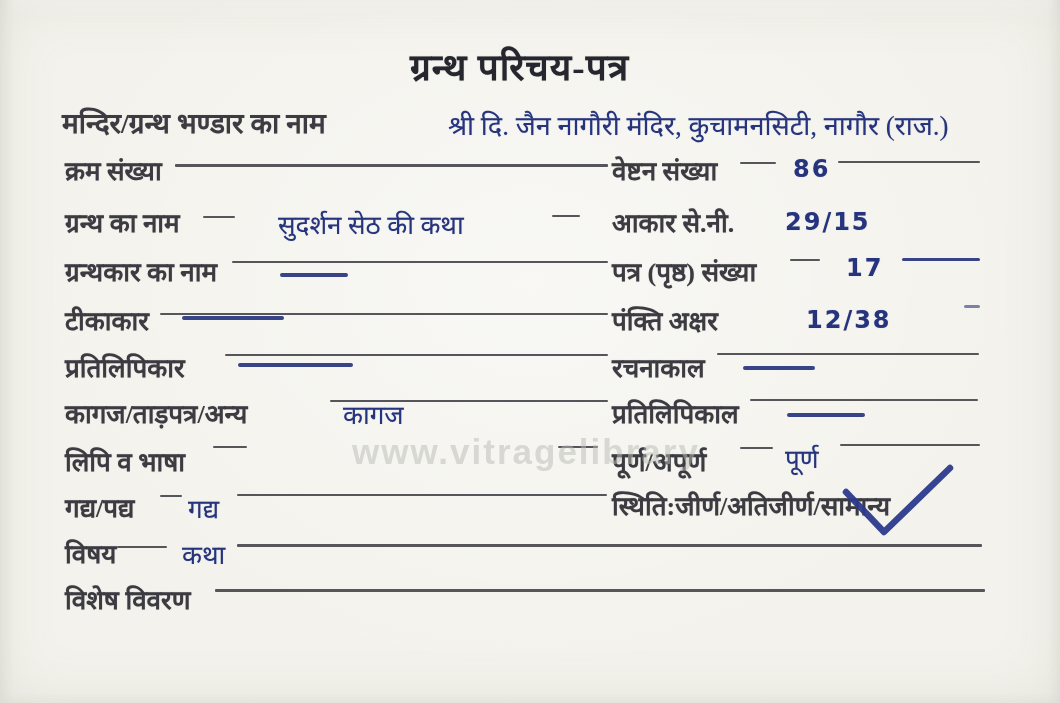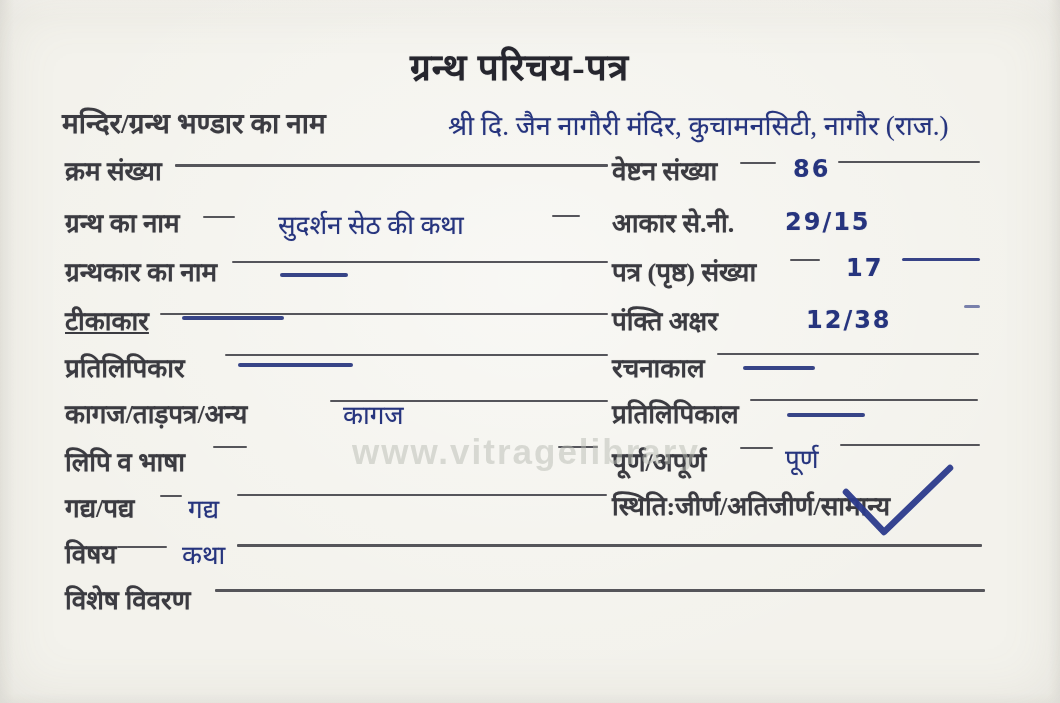--- a/index.html
+++ b/index.html
@@ -52,21 +52,21 @@
 <div class="card">
 
   <div class="abs title" style="left:410px;top:40px;">ग्रन्थ परिचय-पत्र</div>
 
   <div class="abs lbl hlbl" style="left:62px;top:103px;">मन्दिर/ग्रन्थ भण्डार का नाम</div>
   <div class="abs val" style="left:448px;top:106px;font-size:27px;">श्री दि. जैन नागौरी मंदिर, कुचामनसिटी, नागौर (राज.)</div>
 
   <div class="abs lbl" style="left:65px;top:152px;">क्रम संख्या</div>
   <div class="abs lbl" style="left:65px;top:204px;">ग्रन्थ का नाम</div>
   <div class="abs lbl" style="left:65px;top:253px;">ग्रन्थकार का नाम</div>
-  <div class="abs lbl" style="left:65px;top:302px;text-decoration:underline;">टीकाकार</div>
+  <div class="abs lbl" style="left:65px;top:302px;">टीकाकार</div>
   <div class="abs lbl" style="left:65px;top:349px;text-align:right;">प्रतिलिपिकार</div>
   <div class="abs lbl" style="left:65px;top:395px;">कागज/ताड़पत्र/अन्य</div>
   <div class="abs lbl" style="left:65px;top:443px;">लिपि व भाषा</div>
   <div class="abs lbl" style="left:65px;top:489px;">गद्य/पद्य</div>
   <div class="abs lbl" style="left:65px;top:535px;">विषय</div>
   <div class="abs lbl" style="left:65px;top:581px;">विशेष विवरण</div>
 
   <div class="abs val" style="left:278px;top:206px;">सुदर्शन सेठ की कथा</div>
   <div class="abs val" style="left:343px;top:396px;text-align:right;">कागज</div>
   <div class="abs val" style="left:188px;top:490px;">गद्य</div>

